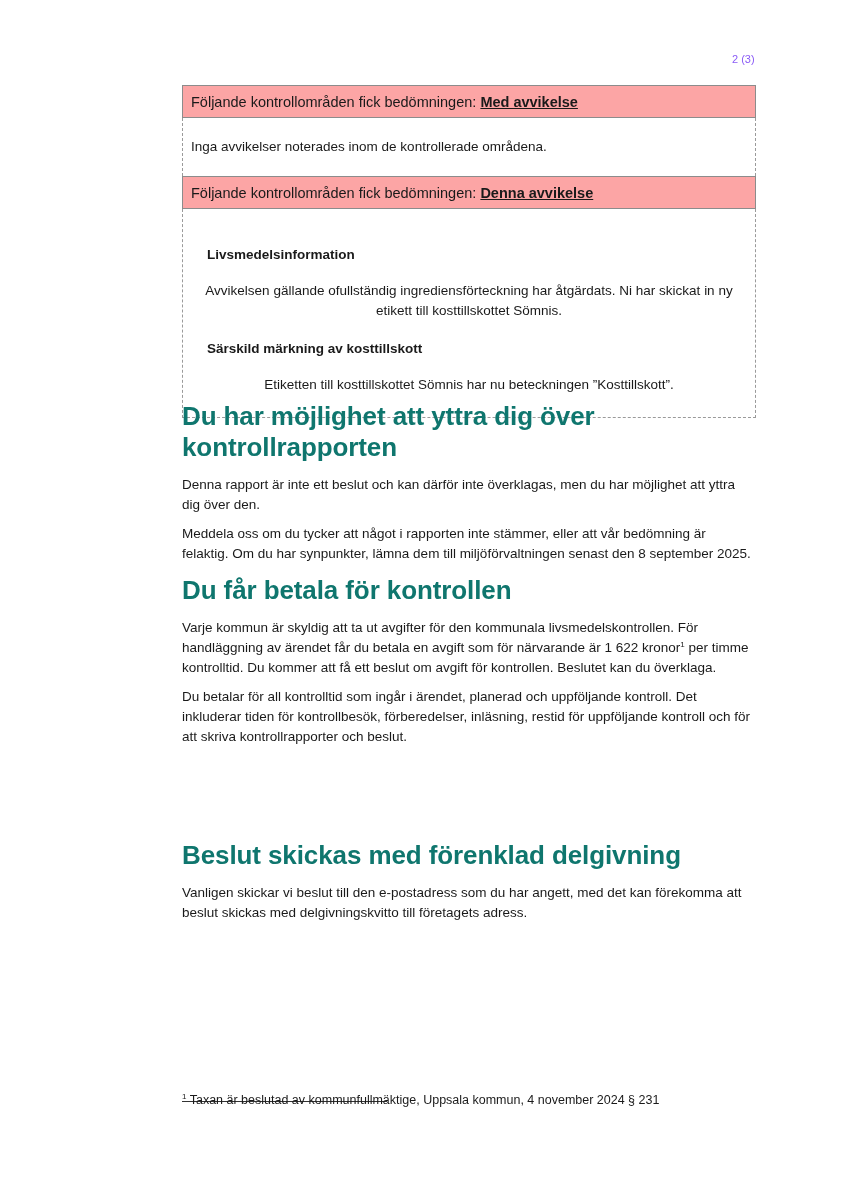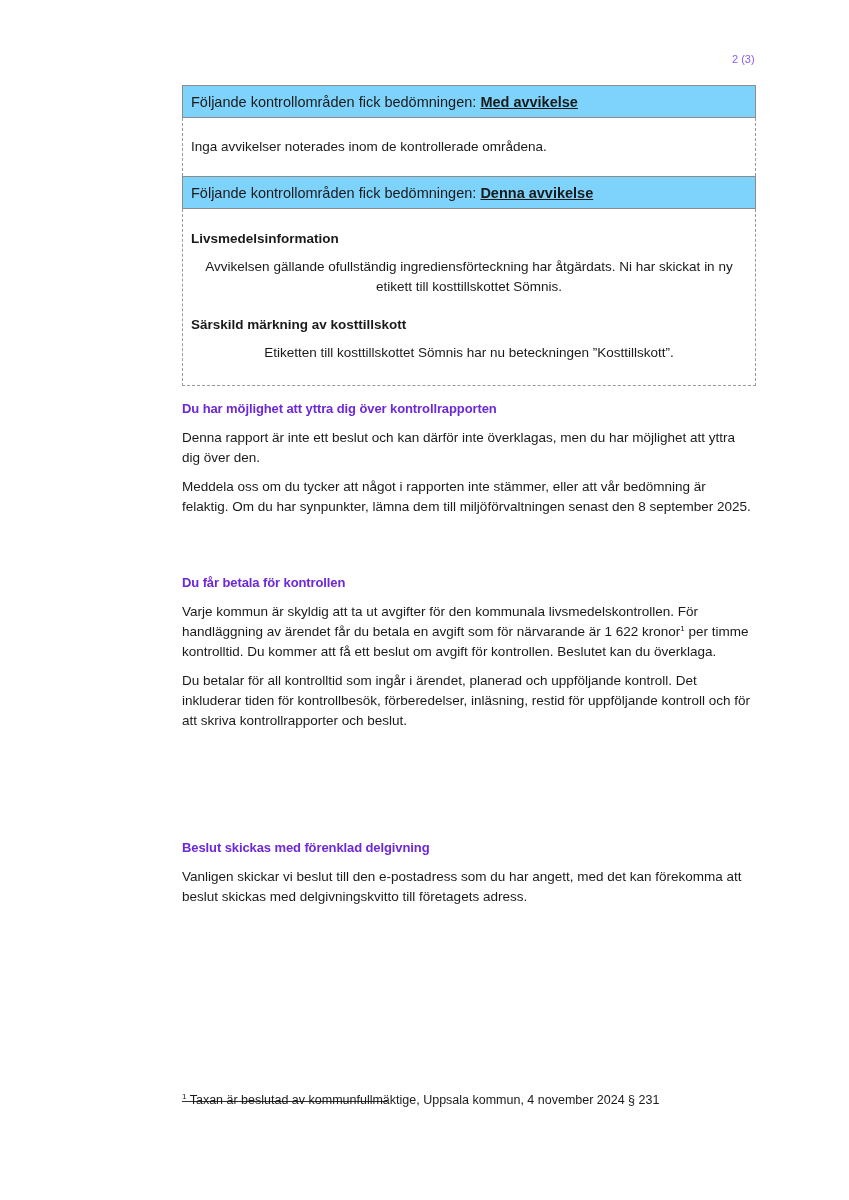--- a/index.html
+++ b/index.html
@@ -10,38 +10,38 @@
     .page-number {
       position: absolute; top: 53px; left: 732px;
       font-size: 11px; color: #8b5cf6;
     }
     .assess-table {
       position: absolute; top: 85px; left: 182px; width: 574px;
       border-collapse: collapse;
     }
     .assess-table td { padding: 0 8px; font-size: 14px; }
     .row-head td {
-      background: #7dd3fc; border: 1px solid #8c8c8c;
+      background: #fca5a5; border: 1px solid #8c8c8c;
       height: 31px; font-size: 14.5px; color: #1a1a1a;
     }
     .row-head .grade { font-weight: bold; text-decoration: underline; }
     .row-body td {
       border-left: 1px dashed #9a9a9a; border-right: 1px dashed #9a9a9a;
       border-bottom: 1px dashed #9a9a9a;
       font-size: 13.5px; line-height: 20px;
     }
     .row-body.first td { height: 58px; }
     .row-body.second td { padding-top: 20px; padding-bottom: 14px; }
-    .item-title { font-weight: bold; margin: 0; }
+    .item-title { font-weight: bold; margin: 16px; }
     .item-text { margin: 8px; text-align: center; }
     .item + .item { margin-top: 18px; }
 
     .section { position: absolute; left: 182px; width: 570px; }
     .section h2 {
-      font-size: 13px; font-weight: bold; margin: 0 0 12px 0; color: #6d28d9;
+      font-size: 26px; font-weight: bold; margin: 0 0 12px 0; color: #0f766e;
       letter-spacing: -0.1px;
     }
     .section p {
       font-size: 13.5px; line-height: 20px; margin: 0 0 9px 0; color: #1a1a1a;
     }
     .sup { font-size: 8px; vertical-align: super; line-height: 0; }
     .s1 { top: 401px; }
     .s2 { top: 575px; }
     .s3 { top: 840px; }
 

